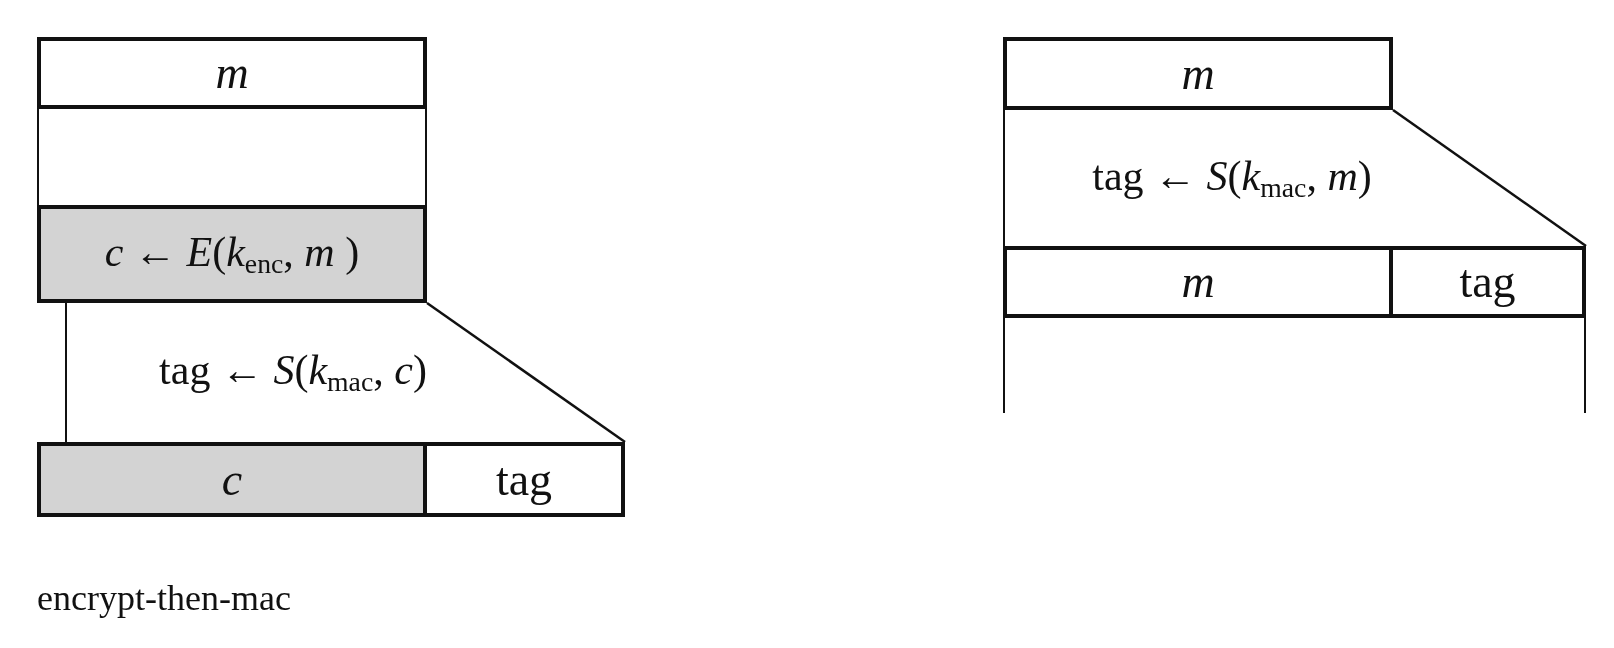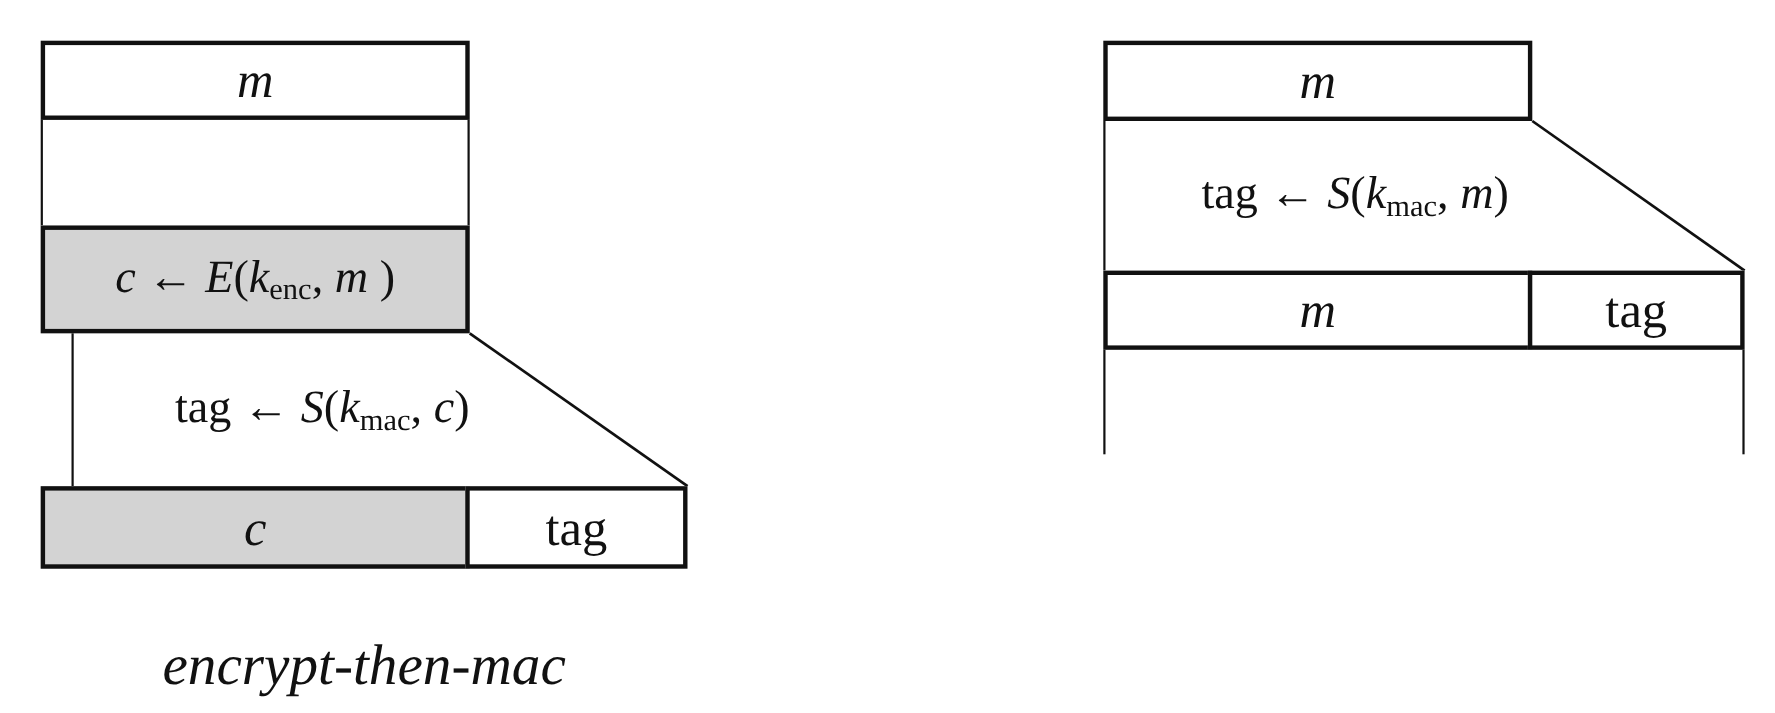--- a/index.html
+++ b/index.html
@@ -33,24 +33,22 @@
   .thin-lr { border-left: 2px solid var(--line); border-right: 2px solid var(--line); }
   .thin-l  { border-left: 2px solid var(--line); }
   .expr {
     white-space: pre;
     font-size: 42px;
     line-height: 1;
   }
   .label-size   { font-size: 46px; }
   .caption {
     position: absolute;
-    text-align: center;
-    font-size: 52px;
+    font-size: 36px;
     line-height: 1;
-    font-style: italic;
   }
   .seg-rm { font-style: normal; }
   .seg-it { font-style: italic; }
   .seg-sub {
     font-style: normal;
     font-size: 0.66em;
     vertical-align: -0.25em;
   }
   svg.overlay {
     position: absolute;

